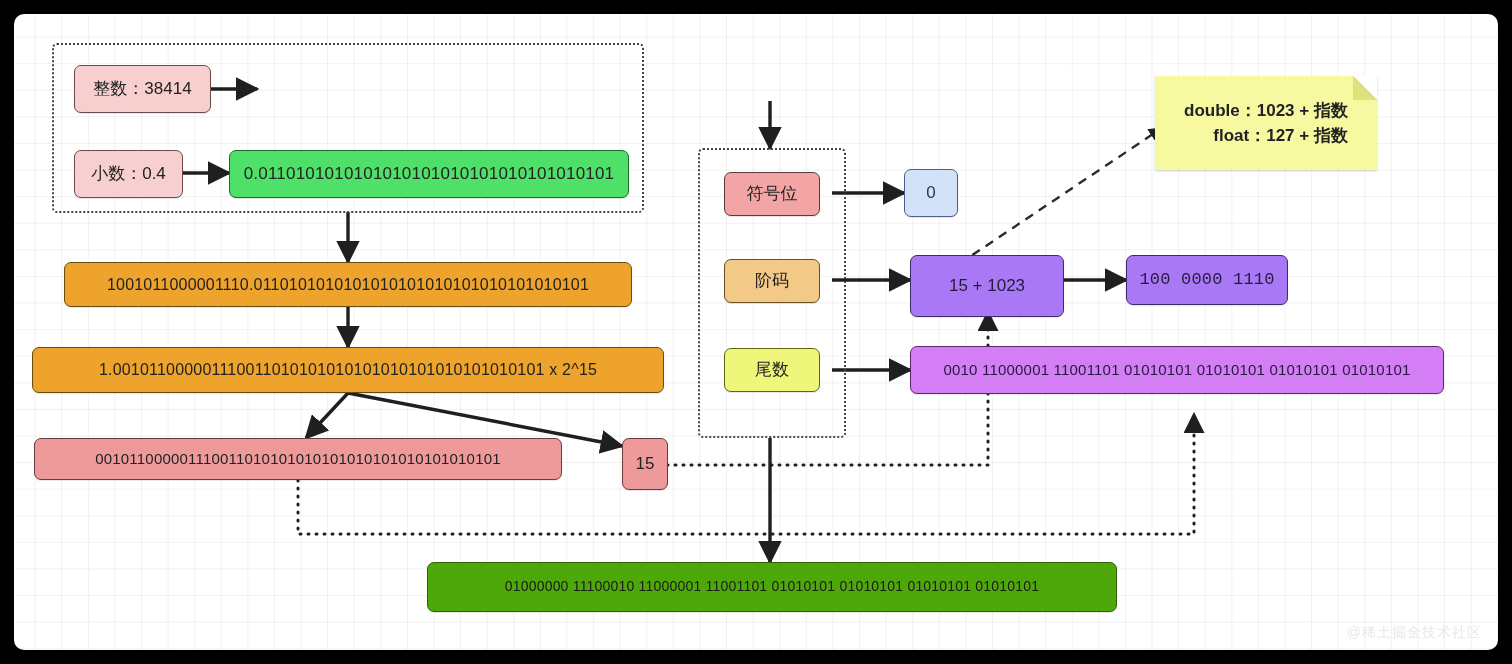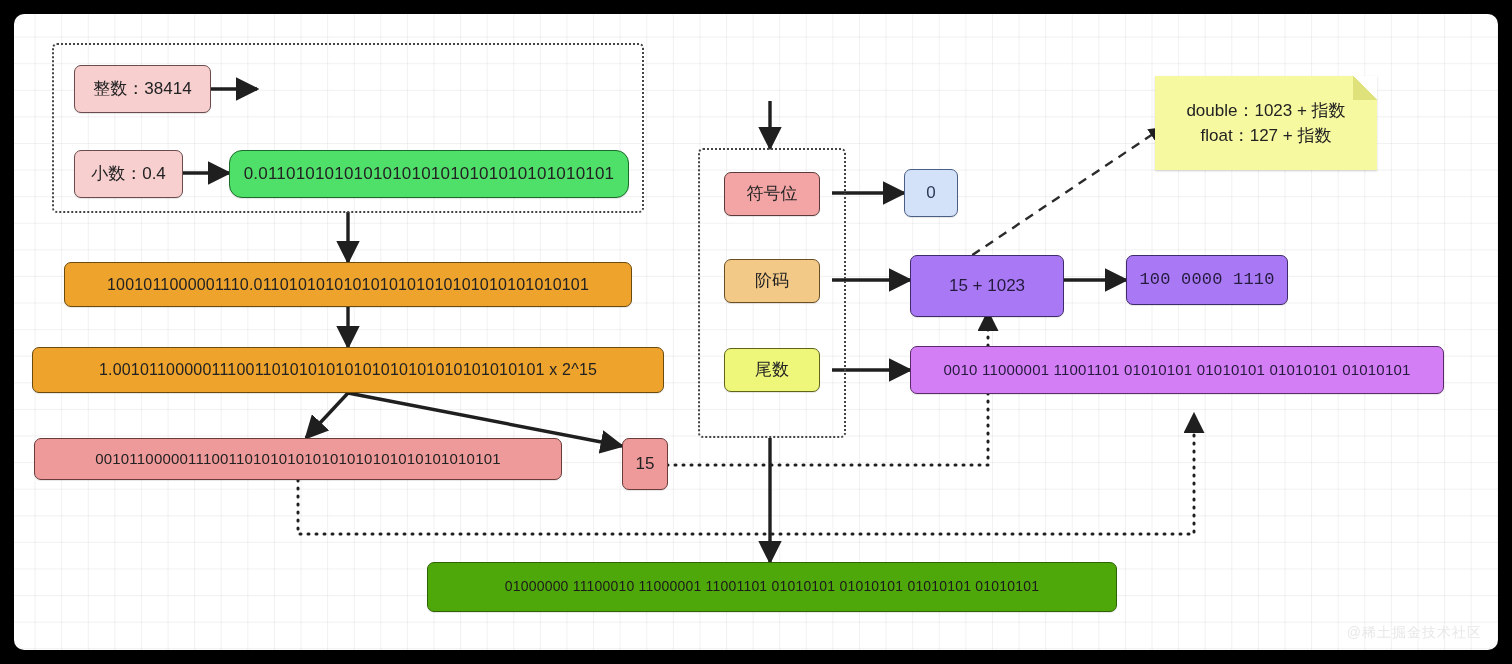--- a/index.html
+++ b/index.html
@@ -58,23 +58,24 @@
   .mono-ish{font-family:"Liberation Sans","DejaVu Sans",sans-serif;letter-spacing:0.2px;}
 
   
   #sticky{
     position:absolute;
     background:#f6f9a0;
     color:#222;
     font-size:17px;
     line-height:1.5;
     display:flex;align-items:center;justify-content:center;
-    text-align:center;
+    text-align:right;
     box-sizing:border-box;
     box-shadow:0 1px 2px rgba(0,0,0,0.18);
+    font-weight:bold;
   }
   #sticky .fold{
     position:absolute;top:0;right:0;width:24px;height:24px;
     background:linear-gradient(225deg,#ffffff 0 50%, #dfe27a 50% 100%);
   }
   #sticky .lines{position:relative;z-index:2;}
 
   svg#wires{position:absolute;left:0;top:0;width:1484px;height:636px;pointer-events:none;}
 
   #watermark{
@@ -130,21 +131,21 @@
       <polyline points="284,466 284,520 1180,520 1180,400" fill="none" stroke="#1f1f1f" stroke-width="3" stroke-dasharray="1 7" stroke-linecap="round" marker-end="url(#arrow)"></polyline>
     </svg>
 
     <div class="grp" style="left:38px;top:29px;width:592px;height:170px;"></div>
 
     <div class="node c-pink" style="left:60px;top:51px;width:137px;height:48px;font-size:17px;">整数：38414</div>
 
 
     <div class="node c-pink" style="left:60px;top:136px;width:109px;height:48px;font-size:17px;">小数：0.4</div>
 
-    <div class="node c-green mono-ish" style="left:215px;top:136px;width:400px;height:48px;font-size:17px;border-radius:13px;">0.0110101010101010101010101010101010101</div>
+    <div class="node c-green mono-ish" style="left:215px;top:136px;width:400px;height:48px;font-size:17px;">0.0110101010101010101010101010101010101</div>
 
     <div class="node c-orange mono-ish" style="left:50px;top:248px;width:568px;height:45px;font-size:16px;">1001011000001110.0110101010101010101010101010101010101</div>
 
     <div class="node c-orange mono-ish" style="left:18px;top:333px;width:632px;height:46px;font-size:16px;">1.001011000001110011010101010101010101010101010101 x 2^15</div>
 
     <div class="node c-red mono-ish" style="left:20px;top:424px;width:528px;height:42px;font-size:15px;">001011000001110011010101010101010101010101010101</div>
 
     <div class="node c-red" style="left:608px;top:424px;width:46px;height:52px;font-size:17px;">15</div>
 
 

